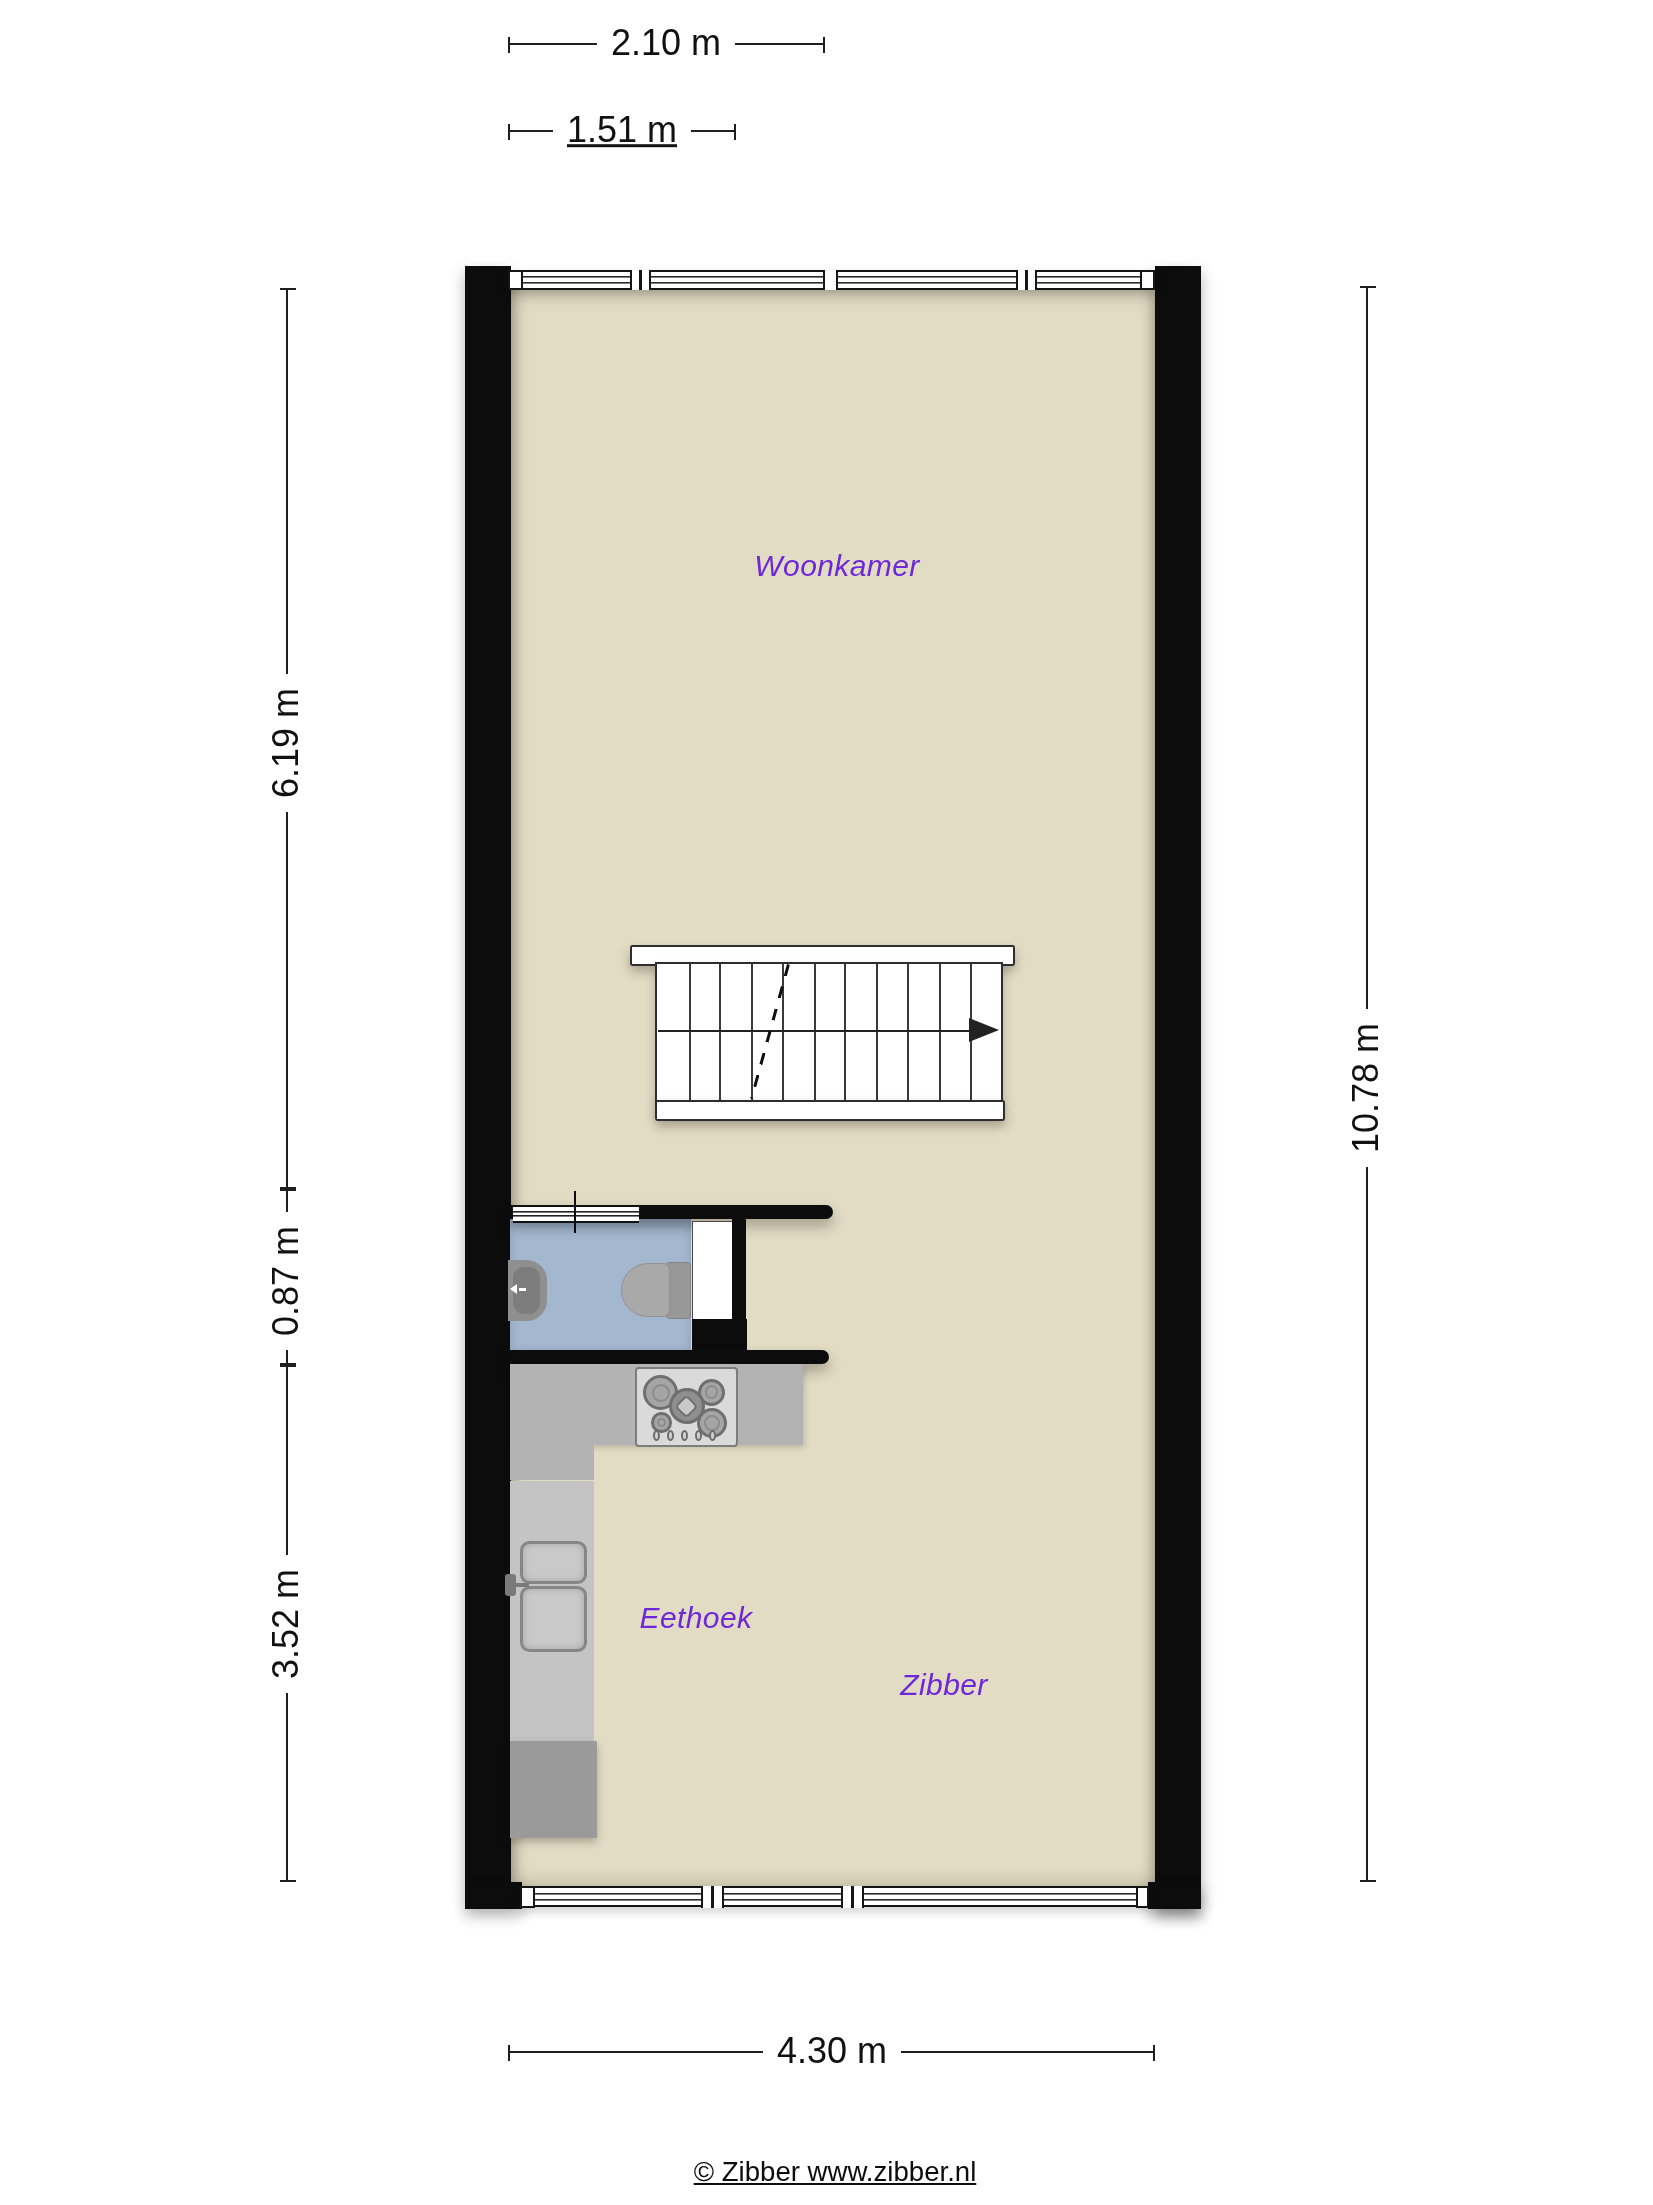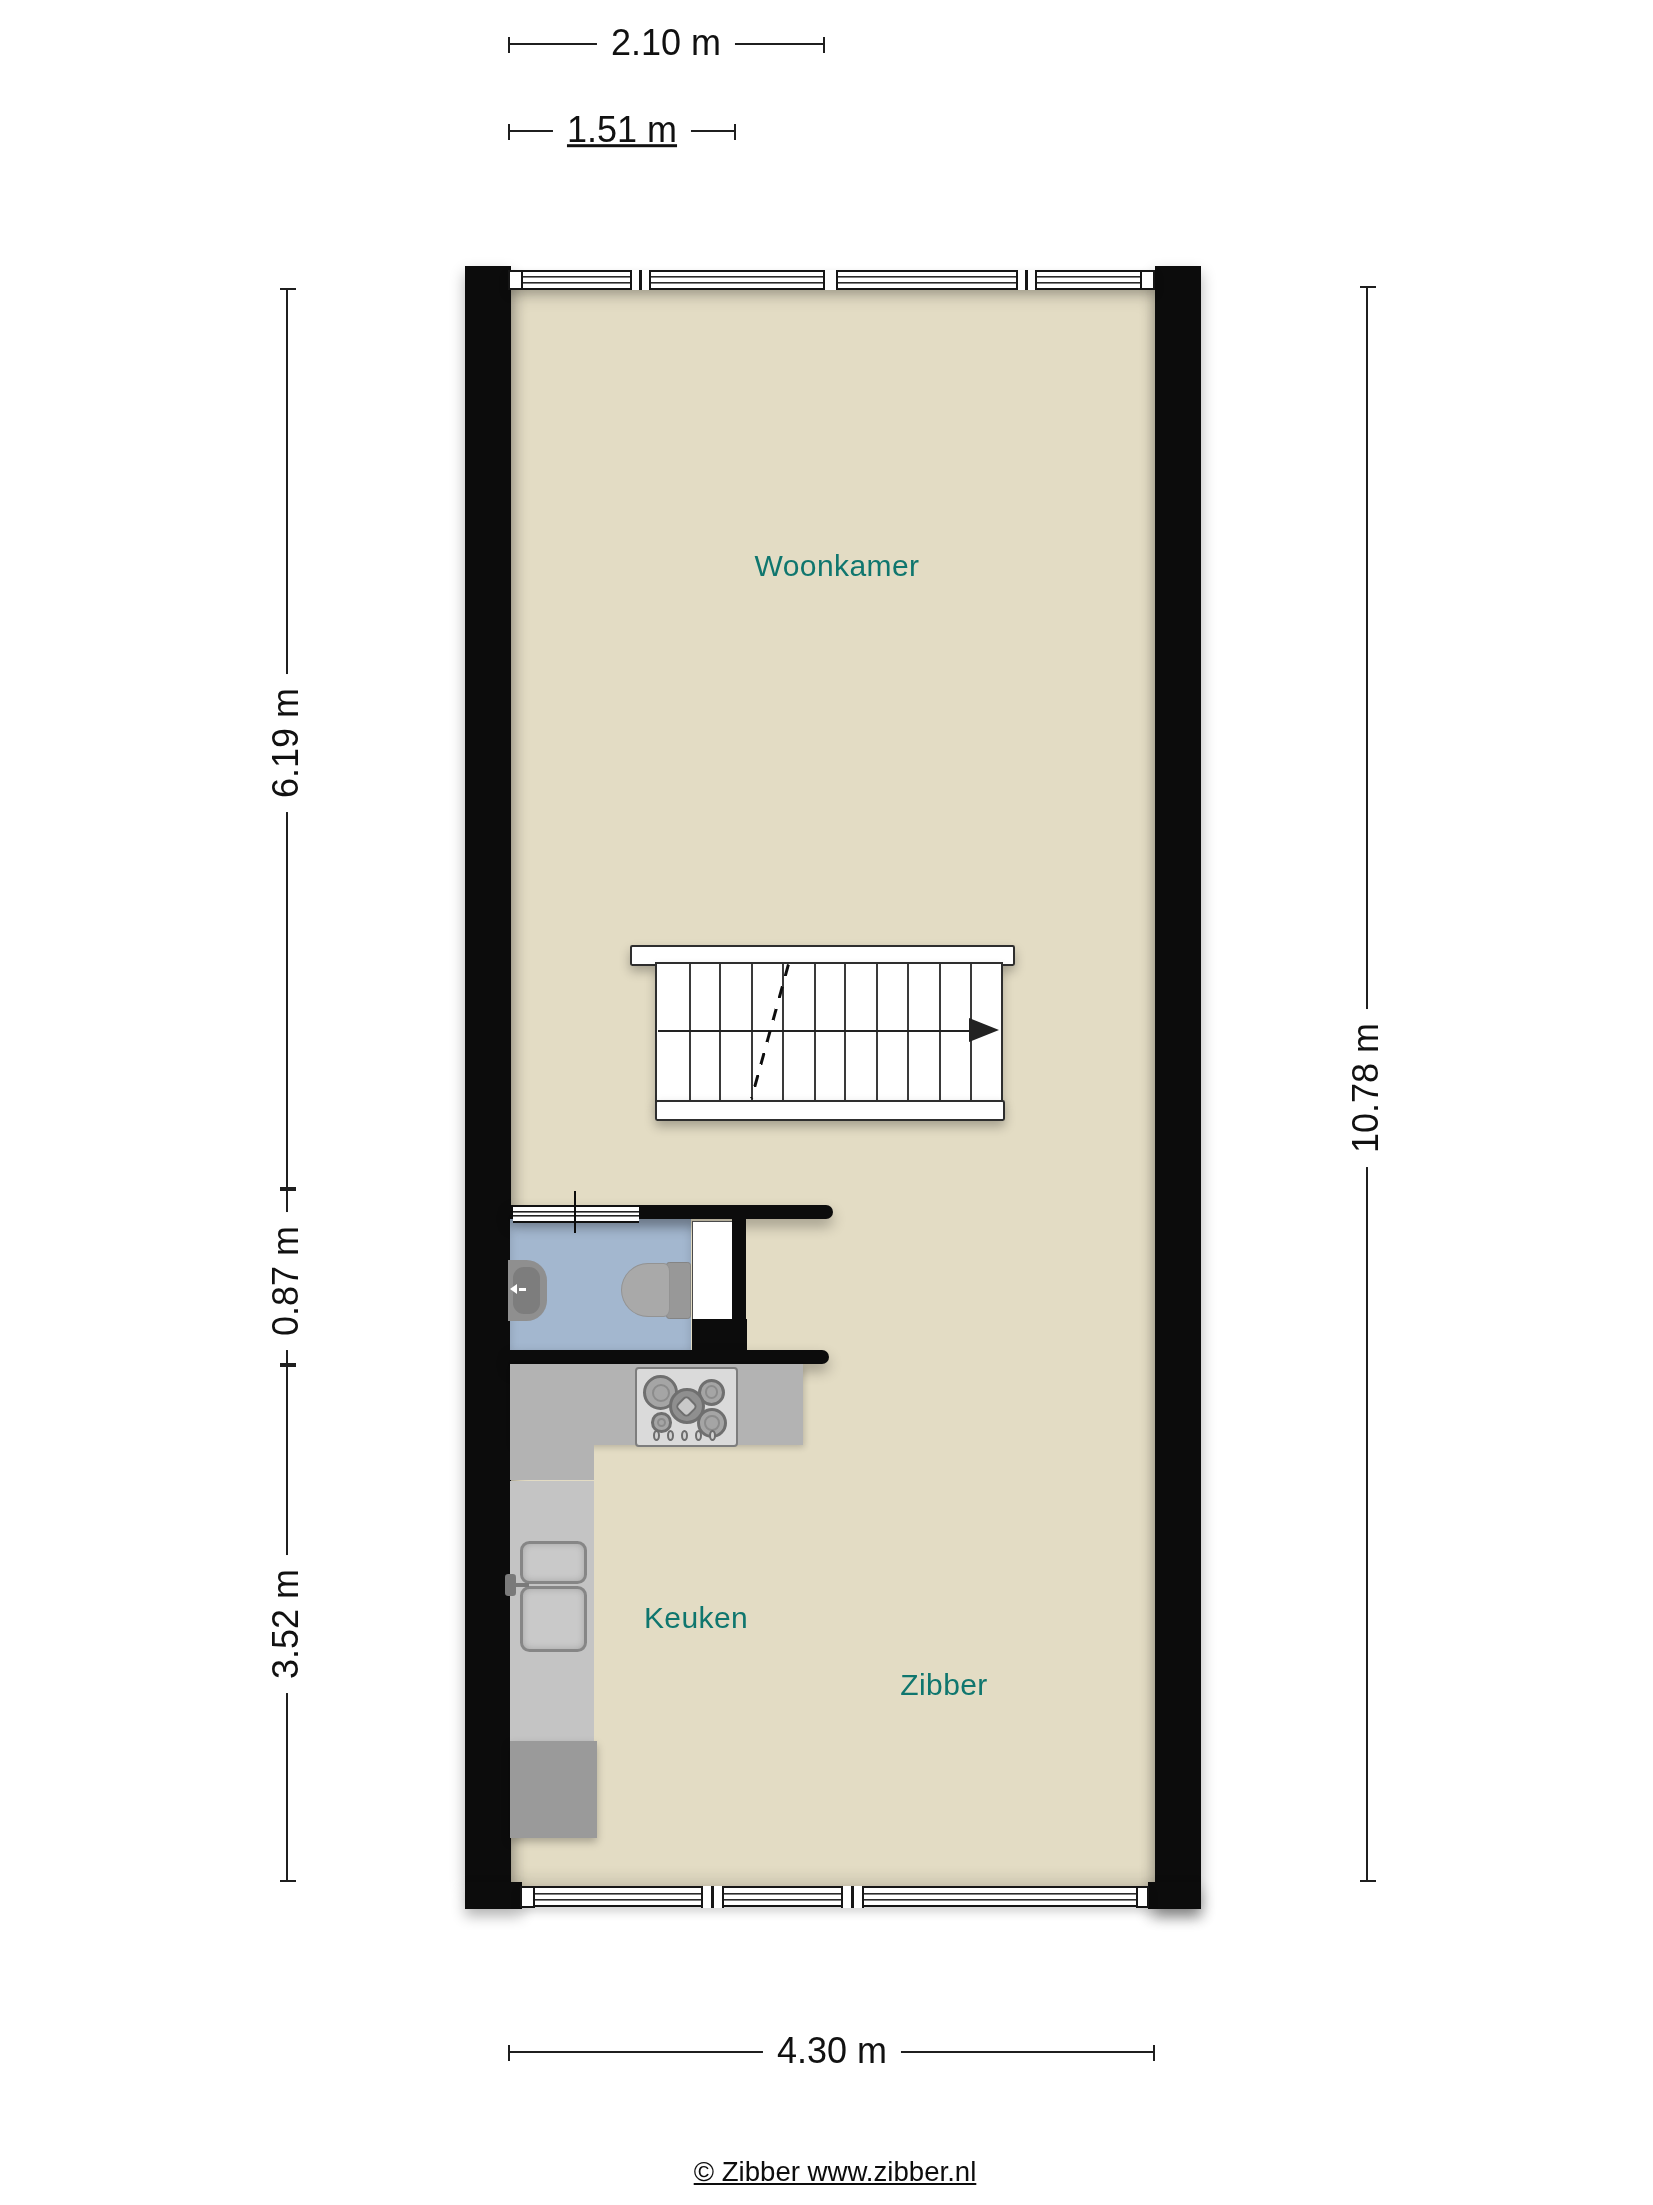--- a/index.html
+++ b/index.html
@@ -54,21 +54,21 @@
   .counter{position:absolute;background:var(--counter);box-shadow:2.4px 3.2px 6.3px rgba(0,0,0,0.18);}
   .counter-light{position:absolute;background:var(--counter-light);}
   .cab-dark{position:absolute;background:var(--cabinet-dark);box-shadow:0 3.9px 7.9px rgba(0,0,0,0.25);}
   .hob{position:absolute;background:#dadada;border:2.4px solid #7d7d7d;border-radius:3.9px;}
   .burner{position:absolute;border-radius:50%;border:3.2px solid #6f6f6f;background:#a5a5a5;box-sizing:border-box;}
   .burner::after{content:"";position:absolute;inset:18%;border-radius:50%;border:2.4px solid #8b8b8b;}
   .burner.center::after{inset:22%;border-radius:4.7px;transform:rotate(45deg);background:#c9c9c9;border-color:#6f6f6f;}
   .knob{position:absolute;width:7px;height:11px;border-radius:50%;border:2px solid #6d6d6d;background:#d2d2d2;box-sizing:border-box;}
   .basin{position:absolute;border-radius:9.5px;border:3.2px solid #868686;background:#c9c9c9;box-shadow:inset 0 0 7.9px rgba(0,0,0,0.18);}
   
-  .roomlabel{position:absolute;font-size:30px;letter-spacing:0.4px;color:#0f766e;transform:translate(-50%,-50%);white-space:nowrap;}
+  .roomlabel{position:absolute;font-size:30px;letter-spacing:0.4px;color:#6d28d9;transform:translate(-50%,-50%);white-space:nowrap;font-style:italic;}
   .footer{position:absolute;font-size:27.6px;color:#0d0d0d;transform:translateX(-50%);white-space:nowrap;text-align:center;}
 </style>
 </head>
 <body>
 
 <div class="abs" style="left:0;top:0;width:1654px;height:1616px;padding-left:40px;">
 
   <div class="hdim" style="left:508px;top:43px;width:317px;"></div>
   <div class="dimlabel" style="left:666px;top:43px;">2.10 m</div>
 
@@ -167,19 +167,19 @@
     <div class="knob" style="left:72px;top:61px;"></div>
   </div>
 
   <div class="basin" style="left:520px;top:1541px;width:61px;height:37px;"></div>
   <div class="basin" style="left:520px;top:1586px;width:61px;height:60px;"></div>
   <div class="fixture" style="left:505px;top:1574px;width:11px;height:22px;background:#7a7a7a;border-radius:3.2px;">
     <div class="abs" style="left:9.5px;top:8.7px;width:14px;height:3.9px;background:#7a7a7a;"></div>
   </div>
 
   <div class="roomlabel" style="left:837px;top:566px;">Woonkamer</div>
-  <div class="roomlabel" style="left:696px;top:1618px;">Keuken</div>
+  <div class="roomlabel" style="left:696px;top:1618px;">Eethoek</div>
   <div class="roomlabel" style="left:944px;top:1685px;">Zibber</div>
 
   <div class="footer" style="left:835px;top:2156px;text-decoration:underline;">© Zibber www.zibber.nl</div>
 
 </div>
 
 
 </body></html>

